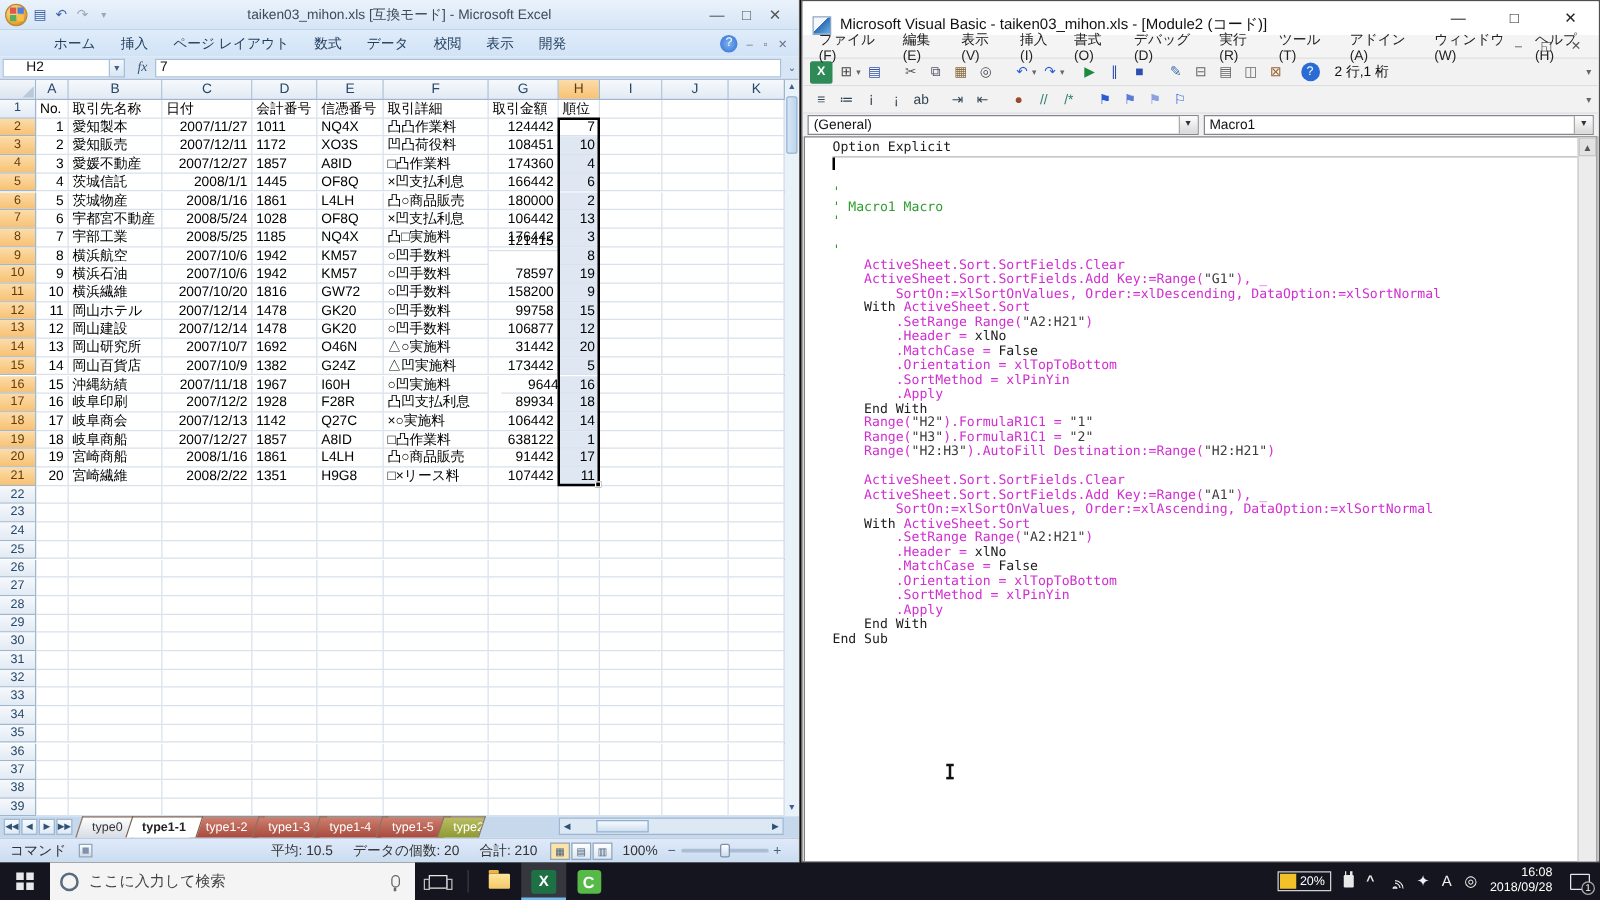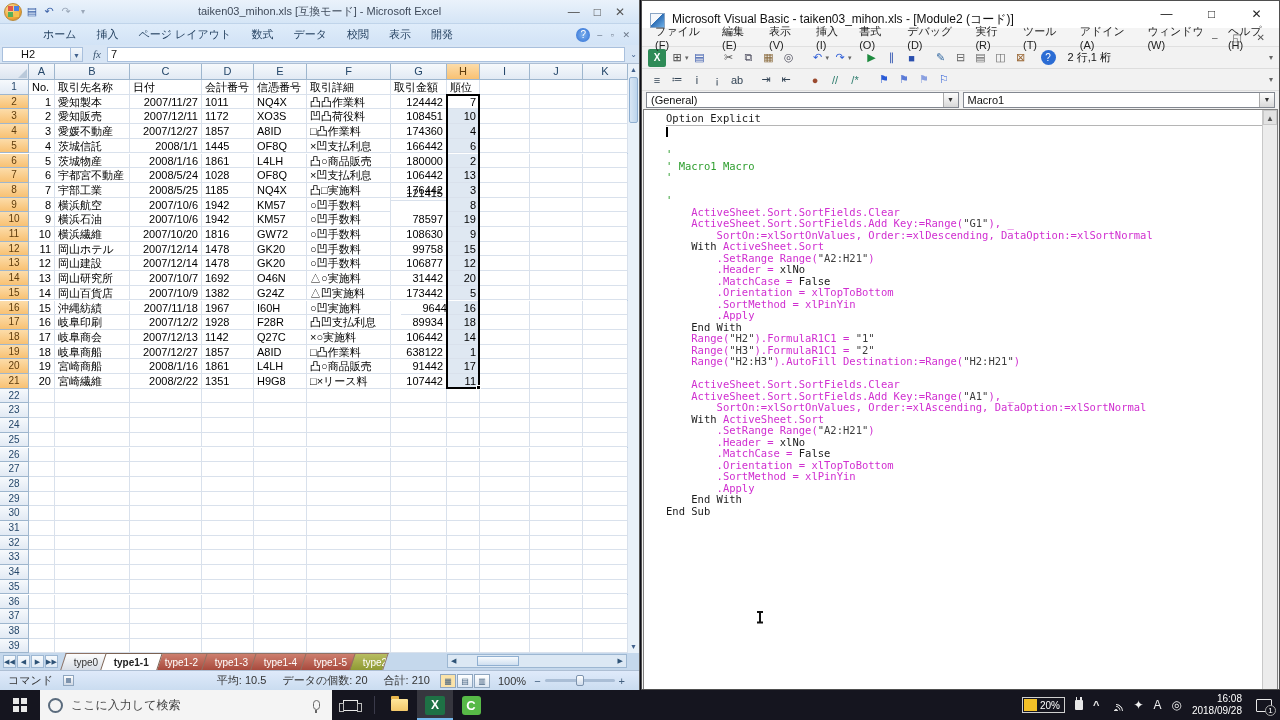--- a/index.html
+++ b/index.html
@@ -29,21 +29,21 @@
   .xl-ribbontabs { height:21px; background:linear-gradient(#dfecfa,#d2e3f6); display:flex;
                    align-items:center; gap:2px; padding-left:34px; position:relative; }
   .rtab { font-size:11px; color:#1f3c5c; padding:2px 9px; }
   .ribbon-right { position:absolute; right:6px; display:flex; align-items:center; gap:7px; }
   .help-orb { width:14px; height:14px; border-radius:50%; background:radial-gradient(#7fb2ee,#2b6cd4);
               color:#fff; font-size:10px; line-height:14px; text-align:center; }
   .miniwb { font-size:9px; color:#6a7687; letter-spacing:3px; }
 
   .xl-formula { height:19px; background:#d7e5f5; border-bottom:1px solid #aebfd4;
                 display:flex; align-items:center; }
-  .namebox { width:69px; height:15px; background:#fff; border:1px solid #a9c0dd; margin-left:2px;
+  .namebox { width:86px; height:15px; background:#fff; border:1px solid #a9c0dd; margin-left:2px;
              font-size:11px; padding-left:18px; color:#111; }
   .namebox-drop { width:12px; height:15px; background:linear-gradient(#f4f8fc,#dbe6f2); border:1px solid #a9c0dd;
                   border-left:none; font-size:7px; color:#41618d; text-align:center; line-height:15px; }
   .fx { font-size:11px; font-style:italic; color:#3d5873; margin:0 6px 0 10px; font-family:"Liberation Serif",serif; }
   .fbar { flex:1; height:15px; background:#fff; border:1px solid #a9c0dd; font-size:11px; padding-left:3px;
           color:#111; margin-right:14px; }
   .fbar-exp { position:absolute; right:2px; font-size:8px; color:#41618d; }
 
   .xl-grid { position:relative; height:589px; background:#fff; overflow:hidden; }
   .gcell { position:absolute; font-size:11px; color:#000; overflow:hidden; white-space:nowrap; }
@@ -389,21 +389,21 @@
         <div class="gcell cell" style="left: 480px; top: 148.3px; width: 50px; height: 14.7px;"></div>
         <div class="gcell cell" style="left: 530px; top: 148.3px; width: 53px; height: 14.7px;"></div>
         <div class="gcell cell" style="left: 583px; top: 148.3px; width: 45px; height: 14.7px;"></div>
         <div class="gcell ghdr sel" style="left: 0px; top: 163px; width: 29px; height: 14.7px; line-height: 14.7px; font-size: 10px;">11</div>
         <div class="gcell cell r" style="left: 29px; top: 163px; width: 26px; height: 14.7px;">10</div>
         <div class="gcell cell" style="left: 55px; top: 163px; width: 75px; height: 14.7px;">横浜繊維</div>
         <div class="gcell cell r" style="left: 130px; top: 163px; width: 72px; height: 14.7px;">2007/10/20</div>
         <div class="gcell cell" style="left: 202px; top: 163px; width: 52px; height: 14.7px;">1816</div>
         <div class="gcell cell" style="left: 254px; top: 163px; width: 53px; height: 14.7px;">GW72</div>
         <div class="gcell cell" style="left: 307px; top: 163px; width: 84px; height: 14.7px;">○凹手数料</div>
-        <div class="gcell cell r" style="left: 391px; top: 163px; width: 56px; height: 14.7px;">108630</div>
+        <div class="gcell cell r" style="left: 391px; top: 163px; width: 56px; height: 14.7px;">158200</div>
         <div class="gcell cell r hsel" style="left: 447px; top: 163px; width: 33px; height: 14.7px;">9</div>
         <div class="gcell cell" style="left: 480px; top: 163px; width: 50px; height: 14.7px;"></div>
         <div class="gcell cell" style="left: 530px; top: 163px; width: 53px; height: 14.7px;"></div>
         <div class="gcell cell" style="left: 583px; top: 163px; width: 45px; height: 14.7px;"></div>
         <div class="gcell ghdr sel" style="left: 0px; top: 177.7px; width: 29px; height: 14.7px; line-height: 14.7px; font-size: 10px;">12</div>
         <div class="gcell cell r" style="left: 29px; top: 177.7px; width: 26px; height: 14.7px;">11</div>
         <div class="gcell cell" style="left: 55px; top: 177.7px; width: 75px; height: 14.7px;">岡山ホテル</div>
         <div class="gcell cell r" style="left: 130px; top: 177.7px; width: 72px; height: 14.7px;">2007/12/14</div>
         <div class="gcell cell" style="left: 202px; top: 177.7px; width: 52px; height: 14.7px;">1478</div>
         <div class="gcell cell" style="left: 254px; top: 177.7px; width: 53px; height: 14.7px;">GK20</div>

